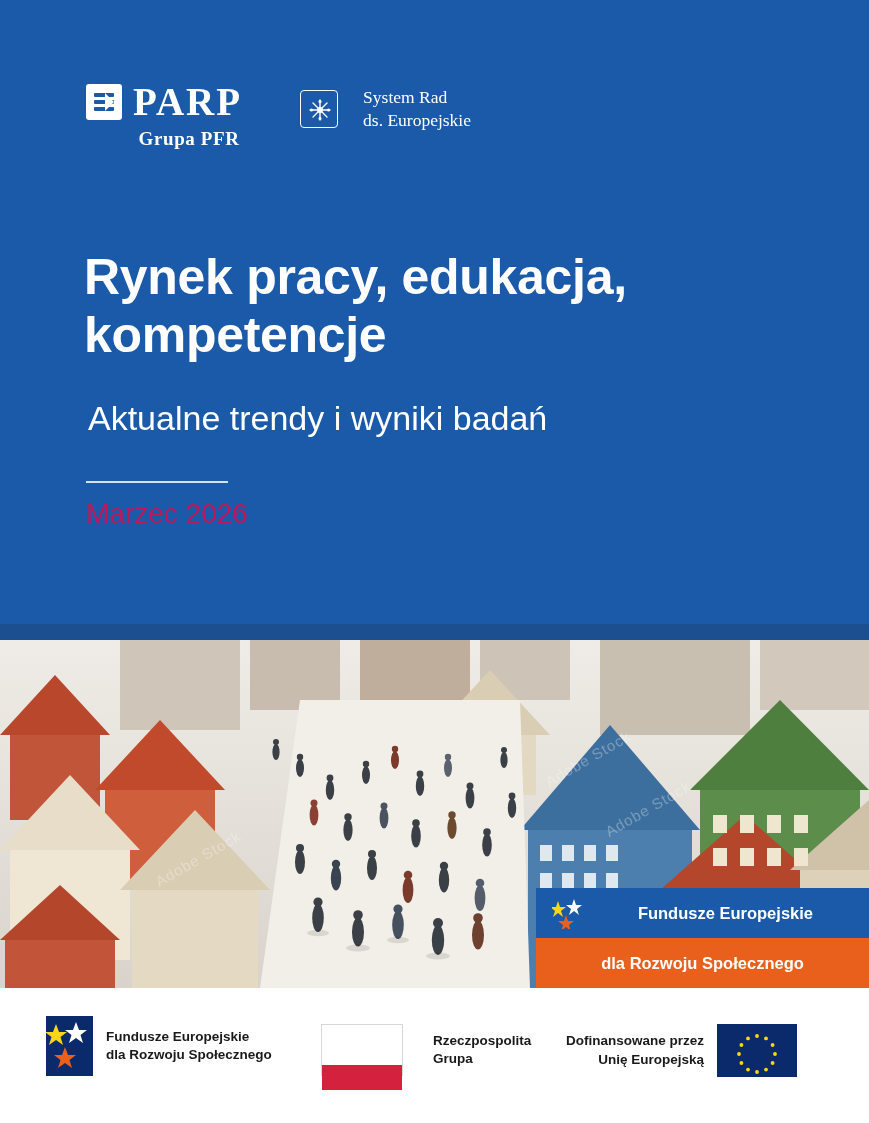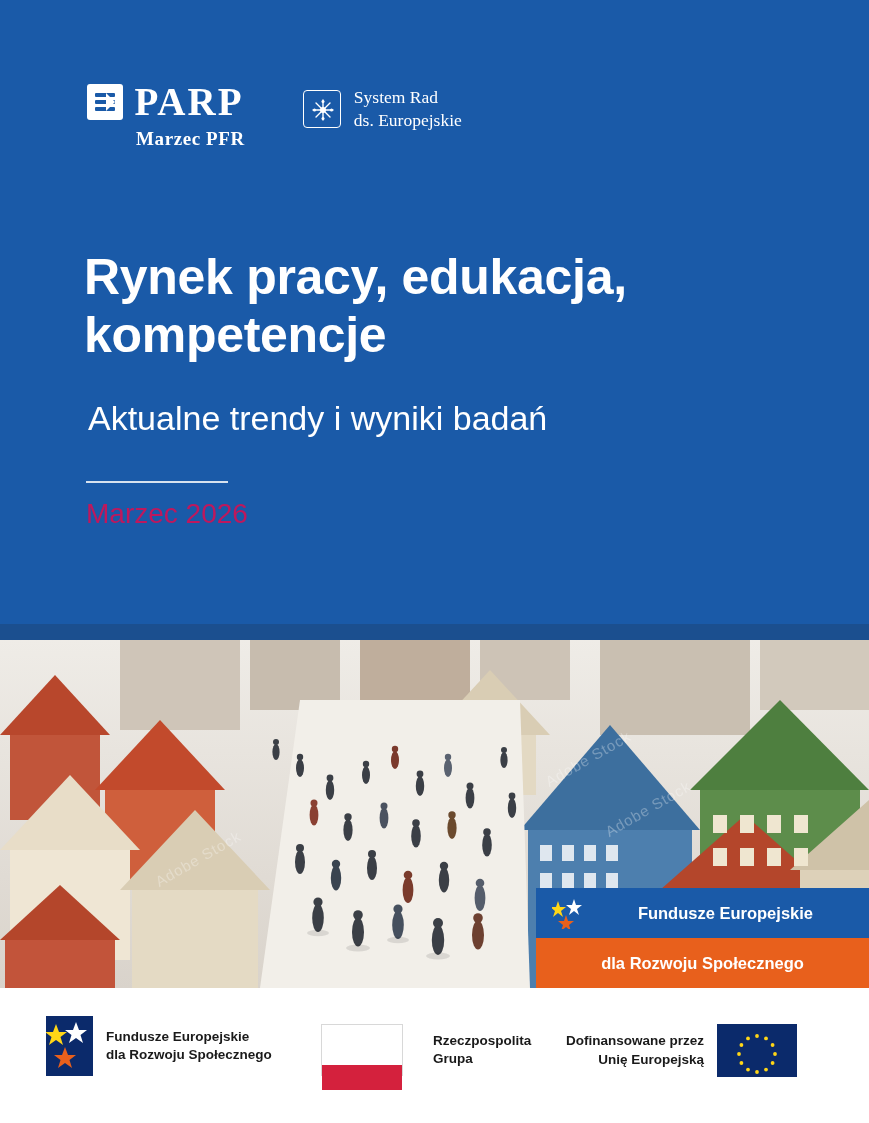--- a/index.html
+++ b/index.html
@@ -75,21 +75,21 @@
   .parp-sub {
     color: #ffffff;
     font-family: "Liberation Serif", serif;
     font-size: 19px;
     font-weight: bold;
     letter-spacing: 0.6px;
     margin-top: 7px;
     margin-left: 50px;
   }
 
-  .srk-logo { display: flex; align-items: center; gap: 13px; margin-top: 4px; }
+  .srk-logo { display: flex; align-items: center; gap: 25px; margin-top: 4px; }
   .srk-mark {
     width: 38px; height: 38px;
     border: 1.6px solid #ffffff;
     border-radius: 4px;
     position: relative;
     flex: none;
   }
   .srk-mark svg { position: absolute; left: 6px; top: 6px; }
   .srk-text {
     color: #ffffff;
@@ -236,21 +236,21 @@
   <div class="hero"></div>
   <div class="hero-strip"></div>
 
   <div class="logos">
 
     <div class="parp-logo">
       <div class="parp-top">
         <span class="parp-mark"></span>
         <span class="parp-word">PARP</span>
       </div>
-      <div class="parp-sub">Marzec PFR</div>
+      <div class="parp-sub">Grupa PFR</div>
     </div>
 
     <div class="srk-logo">
       <span class="srk-mark">
         <svg width="26" height="26" viewBox="0 0 26 26">
           <g stroke="#ffffff" stroke-width="1.4" stroke-linecap="round">
             <line x1="13" y1="3" x2="13" y2="23"></line>
             <line x1="3" y1="13" x2="23" y2="13"></line>
             <line x1="6" y1="6" x2="20" y2="20"></line>
             <line x1="20" y1="6" x2="6" y2="20"></line>

